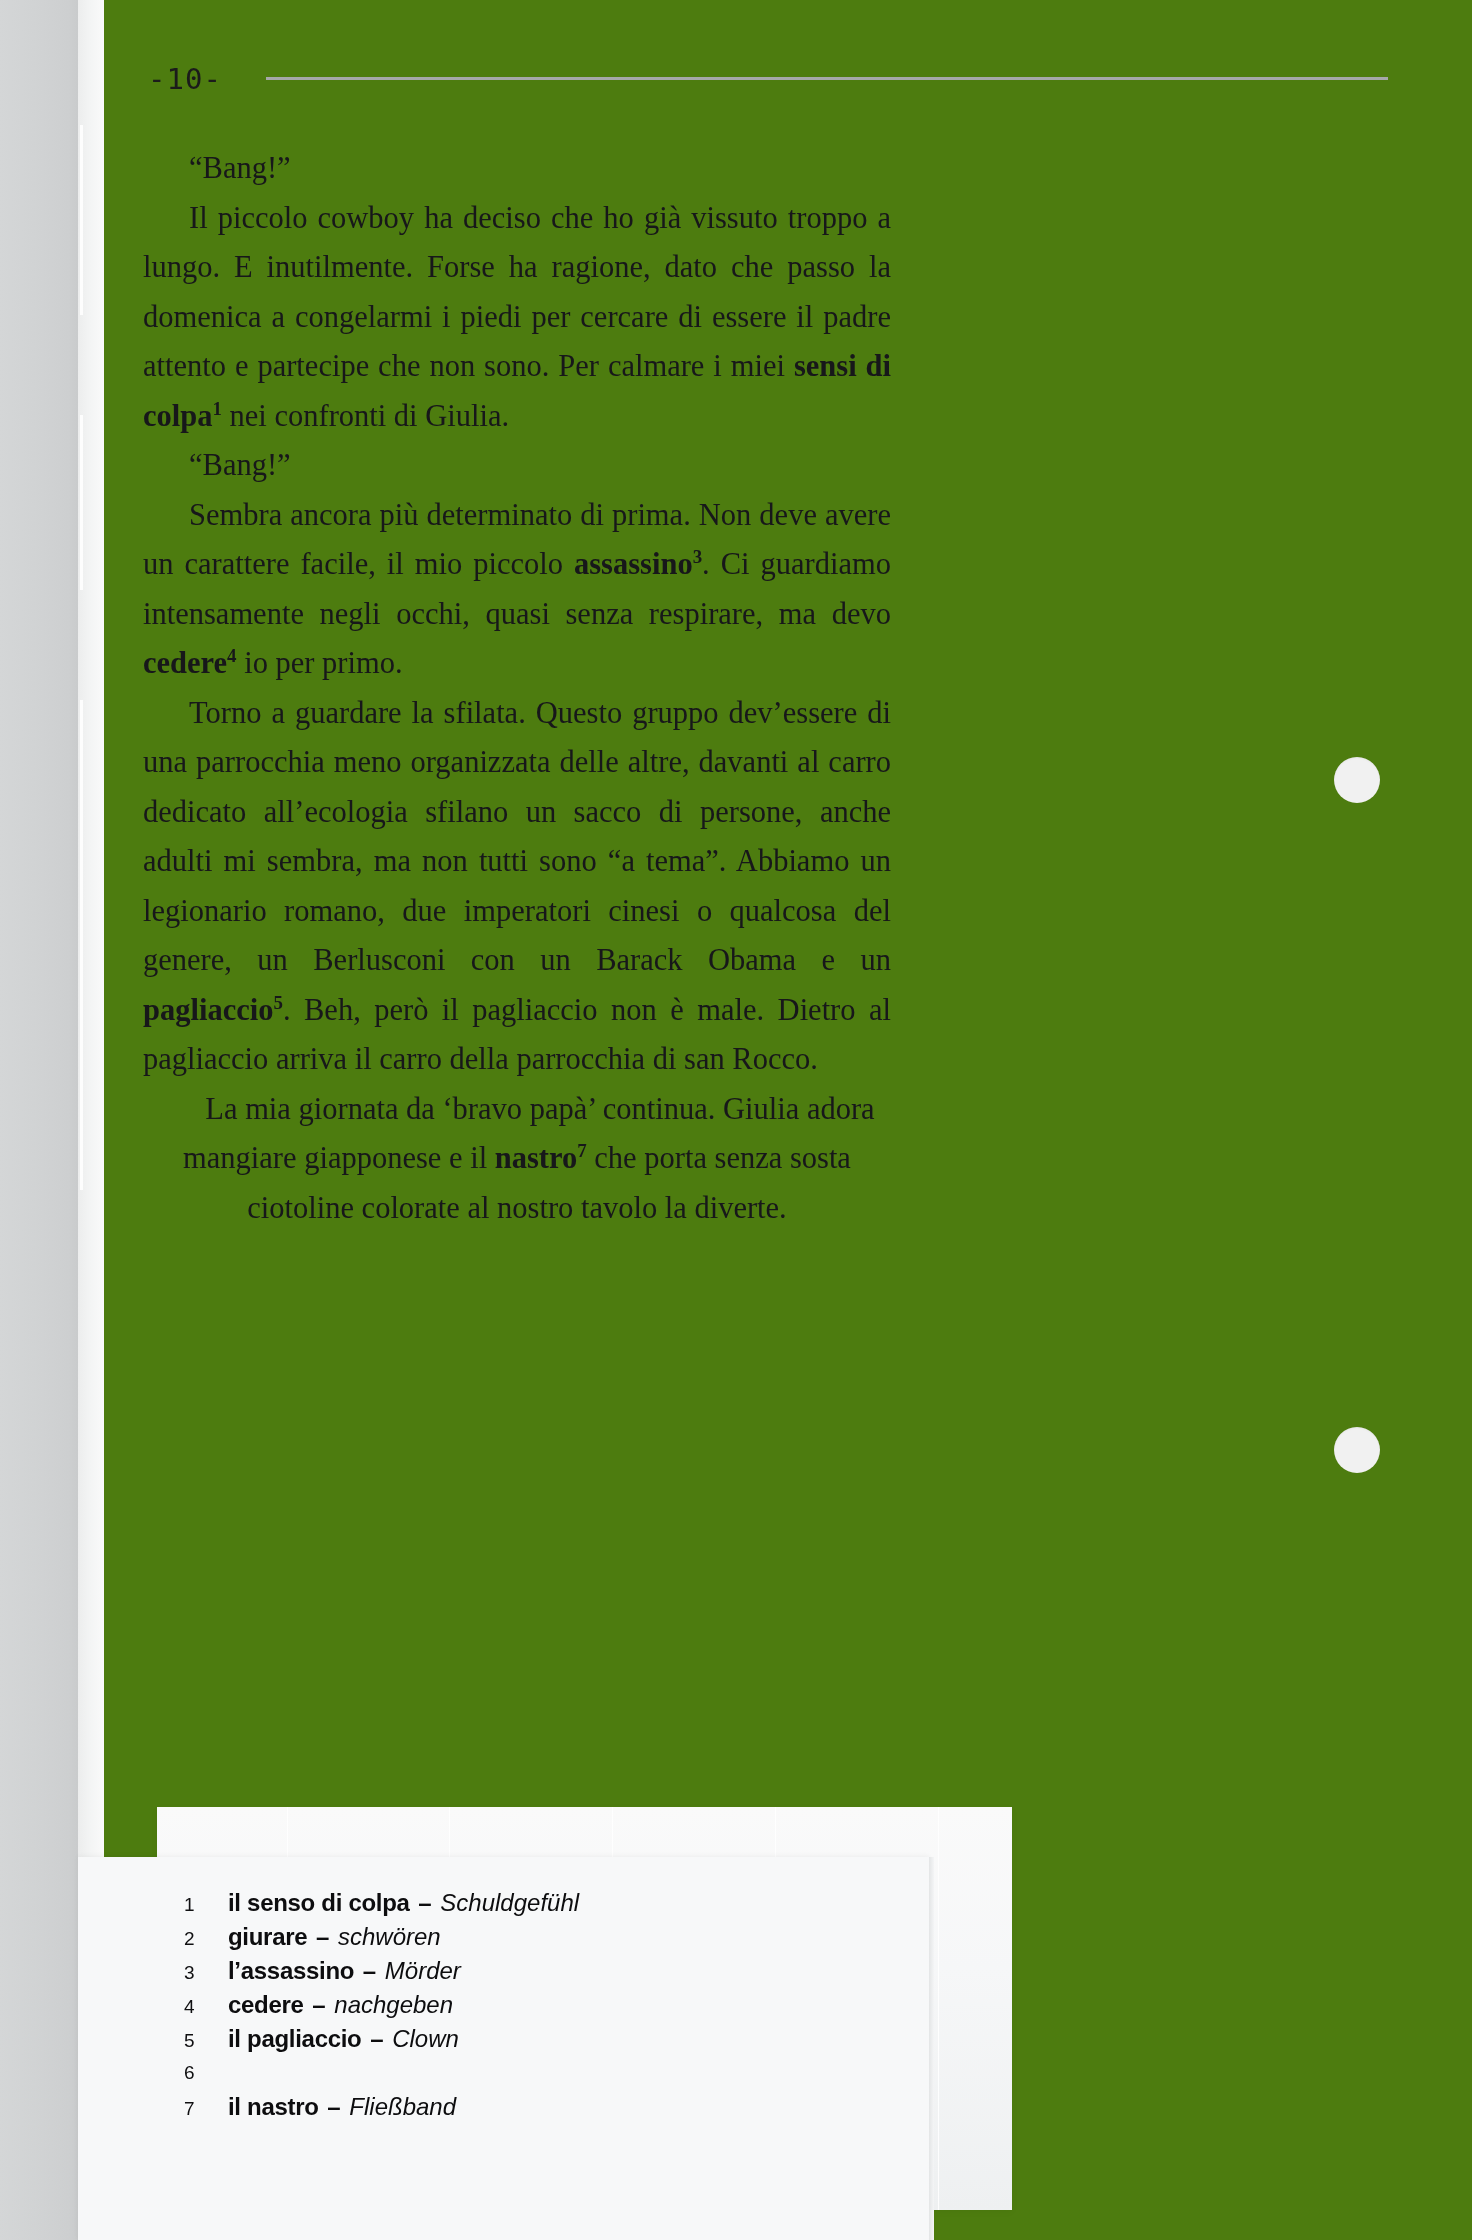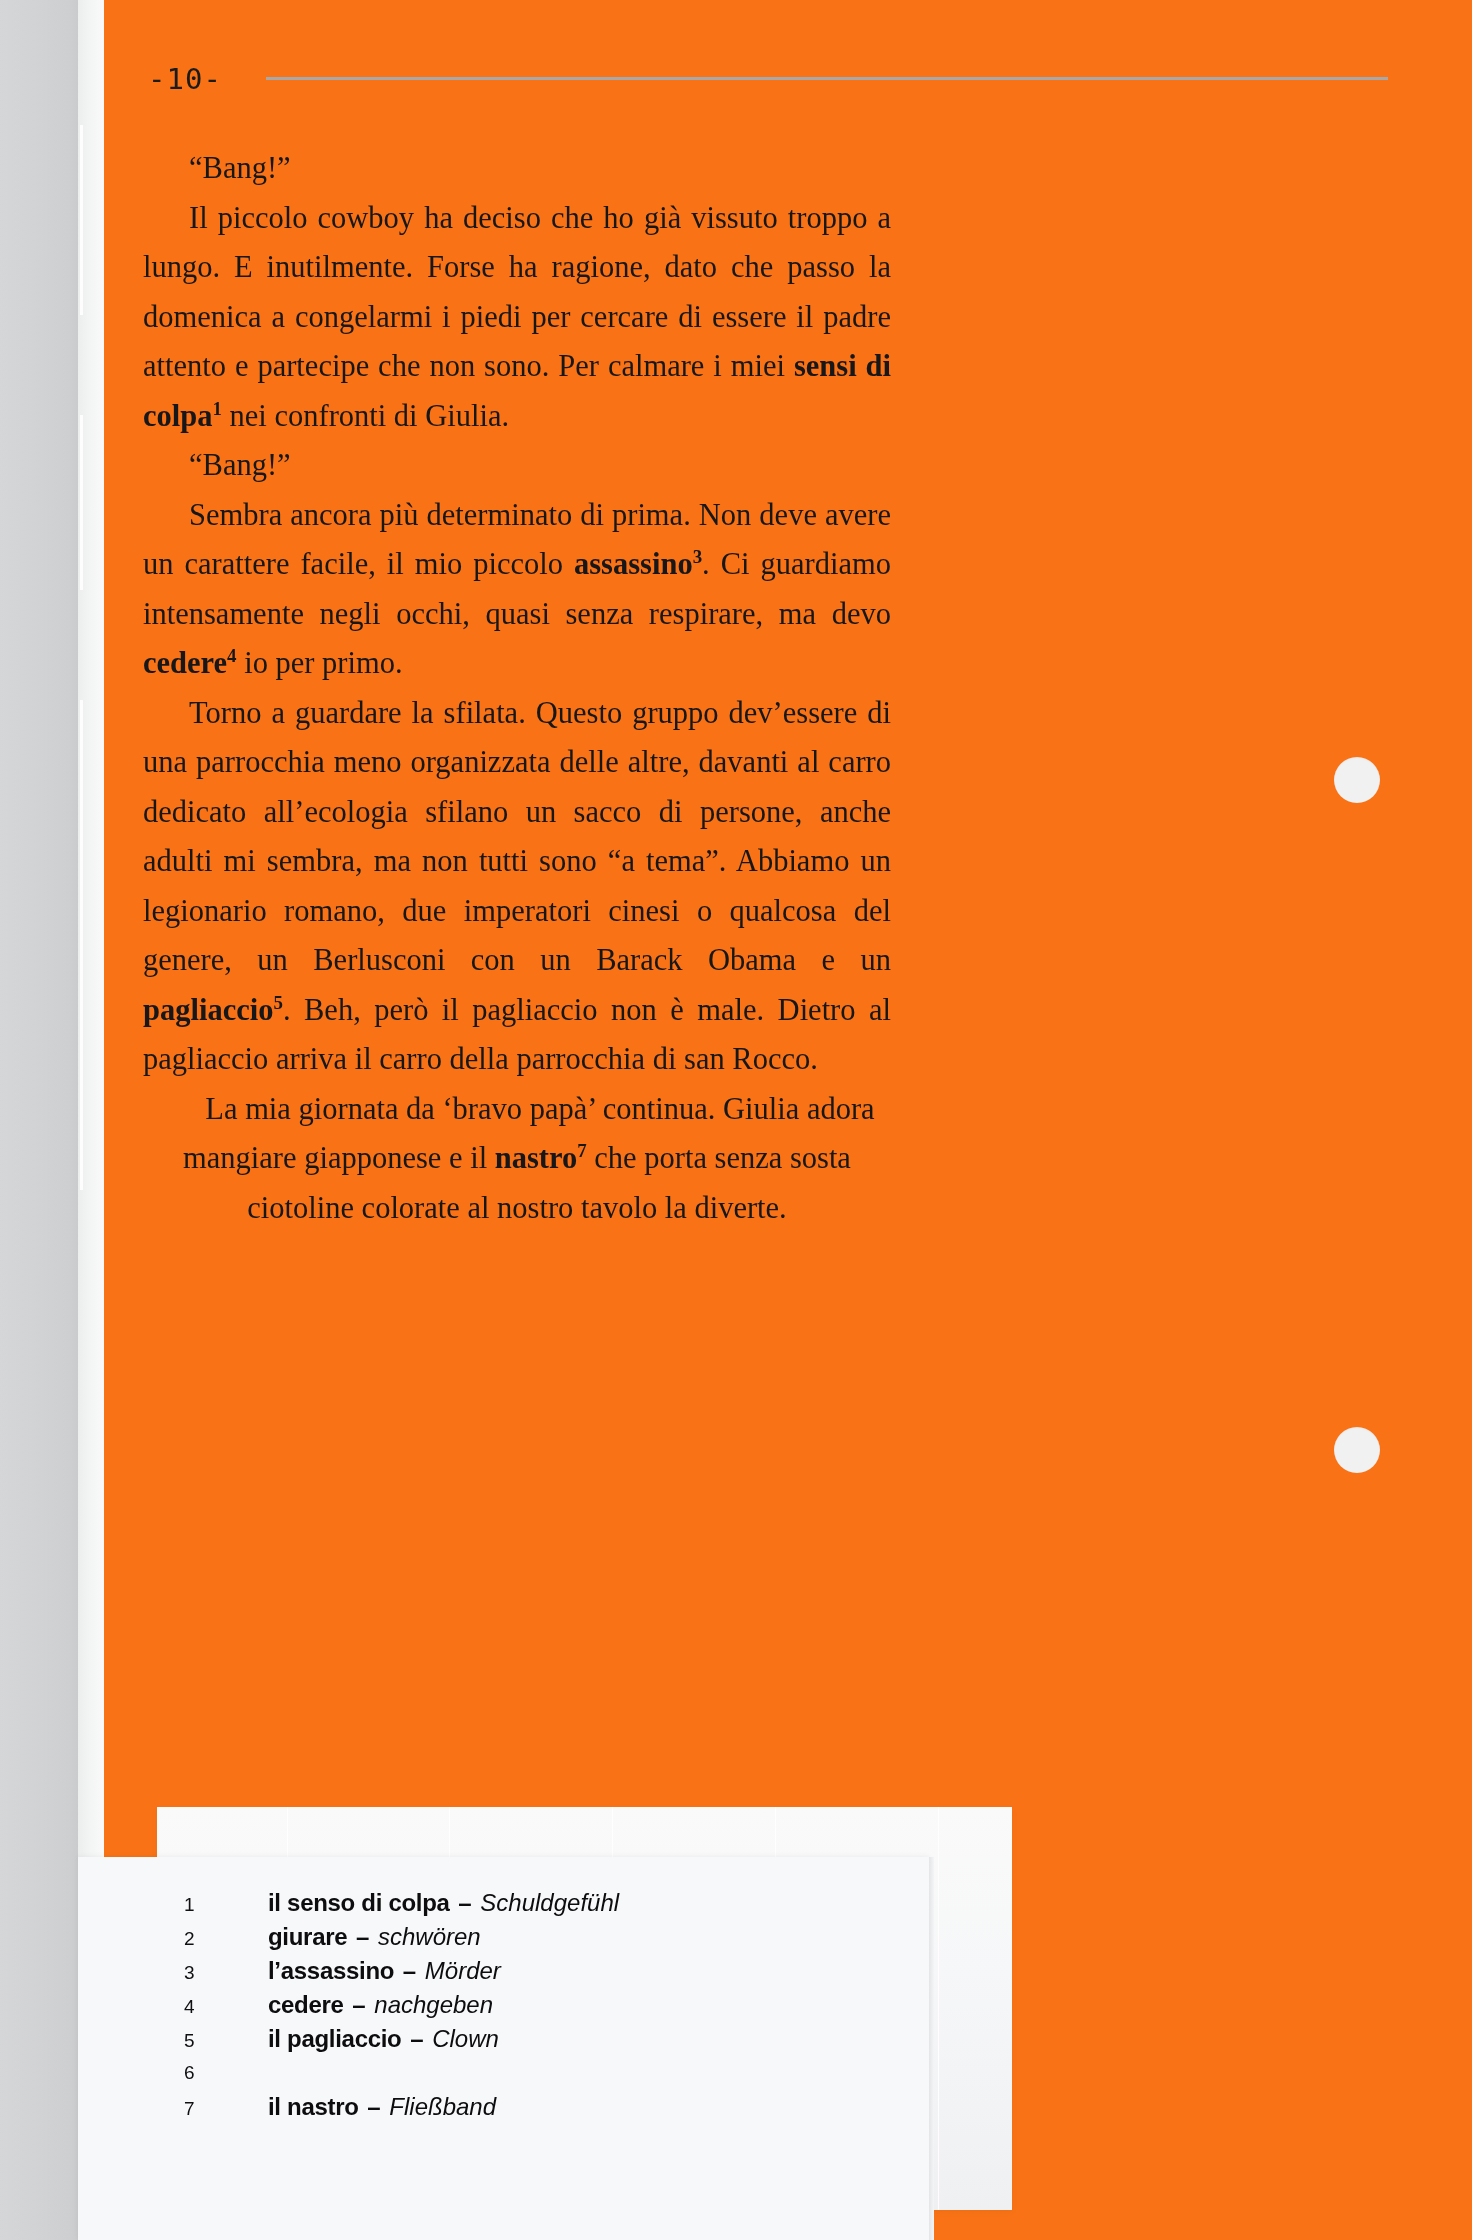--- a/index.html
+++ b/index.html
@@ -39,21 +39,21 @@
     left: 80px;
     width: 3px;
     background: #fdfdfd;
   }
 
   
   #page-sheet {
     position: absolute;
     left: 104px; top: 0;
     width: 1368px; height: 2240px;
-    background: #f97316;
+    background: #4d7c0f;
   }
 
   
   #running-head {
     position: absolute;
     left: 148px; top: 52px;
     width: 1240px;
     height: 52px;
     display: flex;
     align-items: center;
@@ -170,21 +170,20 @@
     font-size: 19px;
     color: #101012;
     line-height: 34px;
   }
   .fn-text {
     font-family: "Liberation Sans", sans-serif;
     font-size: 24px;
     line-height: 34px;
     color: #0d0d0f;
     white-space: nowrap;
-    margin-left: 40px;
   }
   .fn-it { font-weight: bold; font-stretch: condensed; letter-spacing: -0.3px; }
   .fn-dash { font-weight: bold; padding: 0 2px; }
   .fn-de { font-style: italic; font-weight: normal; font-stretch: condensed; }
 </style>
 </head>
 <body>
 
 <div id="gutter-band"></div>
 <div id="gutter-highlight"></div>

